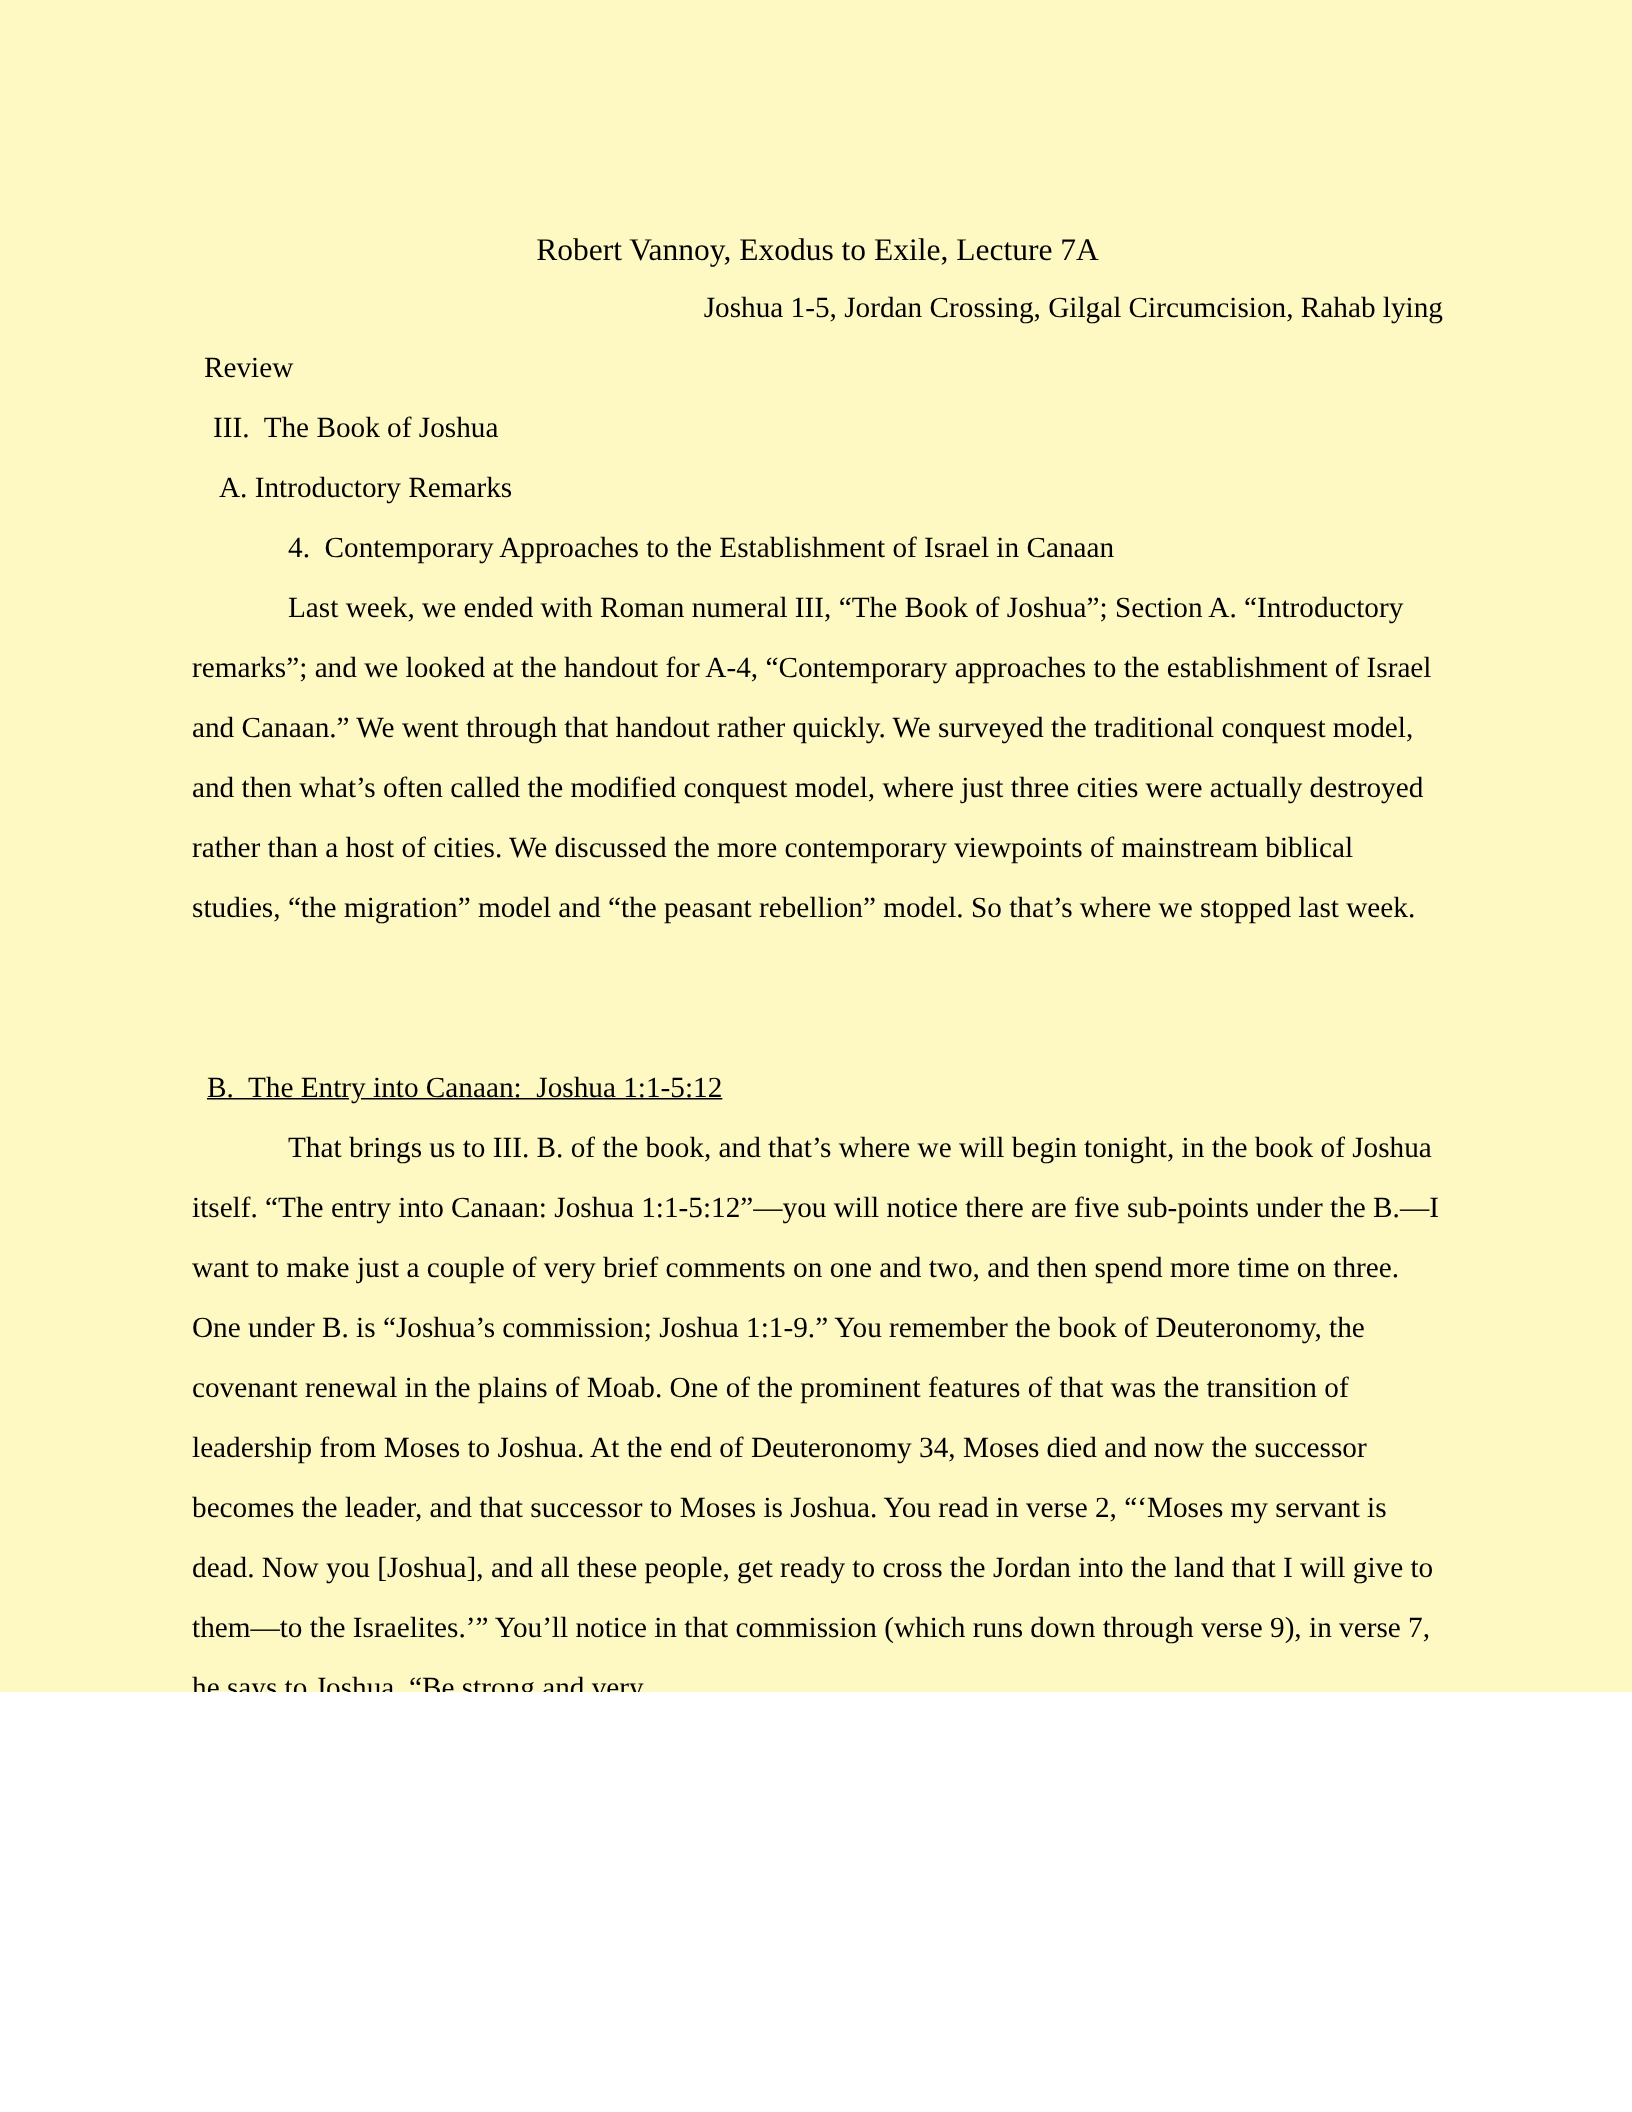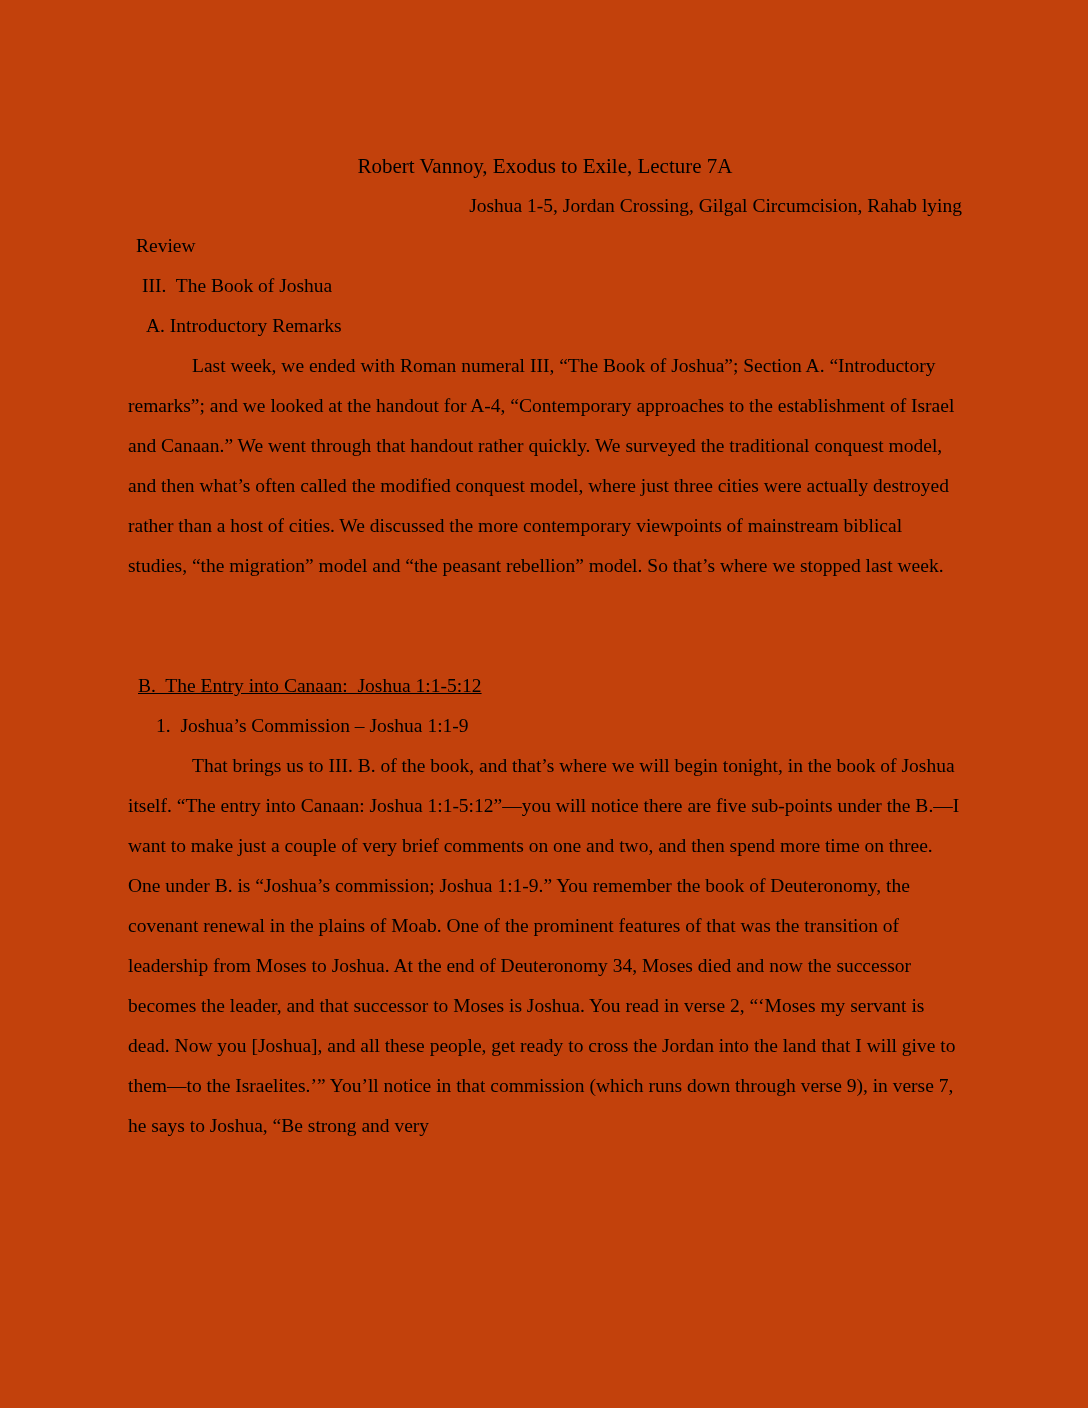--- a/index.html
+++ b/index.html
@@ -4,22 +4,22 @@
 <style>
   * { margin: 0; padding: 0; box-sizing: border-box; }
   html, body {
     background: #ffffff;
     width: 1088px;
     font-family: "Liberation Serif", "DejaVu Serif", serif;
     color: #000000;
   }
   .page {
     width: 1088px;
-    height: 1408px;
-    background: #c2410c;
+    height: 1128px;
+    background: #fef9c3;
     padding: 146px 126px 60px 128px;
     overflow: hidden;
   }
   .title {
     font-size: 21px;
     font-weight: normal;
     text-align: center;
     line-height: 40px;
     white-space: pre-wrap;
   }
@@ -59,24 +59,24 @@
   <div class="title">Robert Vannoy, Exodus to Exile, Lecture 7A</div>
 
   <div class="subtitle">Joshua 1-5, Jordan Crossing, Gilgal Circumcision, Rahab lying</div>
 
   <div class="line h-review">Review</div>
 
   <div class="line h-iii">III.  The Book of Joshua</div>
 
   <div class="line h-a">A. Introductory Remarks</div>
 
+  <div class="line h-4">4.  Contemporary Approaches to the Establishment of Israel in Canaan</div>
 
   <p class="para">Last week, we ended with Roman numeral III, “The Book of Joshua”; Section A. “Introductory remarks”; and we looked at the handout for A-4, “Contemporary approaches to the establishment of Israel and Canaan.” We went through that handout rather quickly. We surveyed the traditional conquest model, and then what’s often called the modified conquest model, where just three cities were actually destroyed rather than a host of cities. We discussed the more contemporary viewpoints of mainstream biblical studies, “the migration” model and “the peasant rebellion” model. So that’s where we stopped last week.</p>
 
   <div class="blank-line"></div>
 
   <div class="line h-b">B.  The Entry into Canaan:  Joshua 1:1-5:12</div>
 
-  <div class="line h-b1">1.  Joshua’s Commission – Joshua 1:1-9</div>
 
   <p class="para">That brings us to III. B. of the book, and that’s where we will begin tonight, in the book of Joshua itself. “The entry into Canaan: Joshua 1:1-5:12”—you will notice there are five sub-points under the B.—I want to make just a couple of very brief comments on one and two, and then spend more time on three. One under B. is “Joshua’s commission; Joshua 1:1-9.” You remember the book of Deuteronomy, the covenant renewal in the plains of Moab. One of the prominent features of that was the transition of leadership from Moses to Joshua. At the end of Deuteronomy 34, Moses died and now the successor becomes the leader, and that successor to Moses is Joshua. You read in verse 2, “‘Moses my servant is dead. Now you [Joshua], and all these people, get ready to cross the Jordan into the land that I will give to them—to the Israelites.’” You’ll notice in that commission (which runs down through verse 9), in verse 7, he says to Joshua, “Be strong and very</p>
 
 </div>
 
 </body></html>

